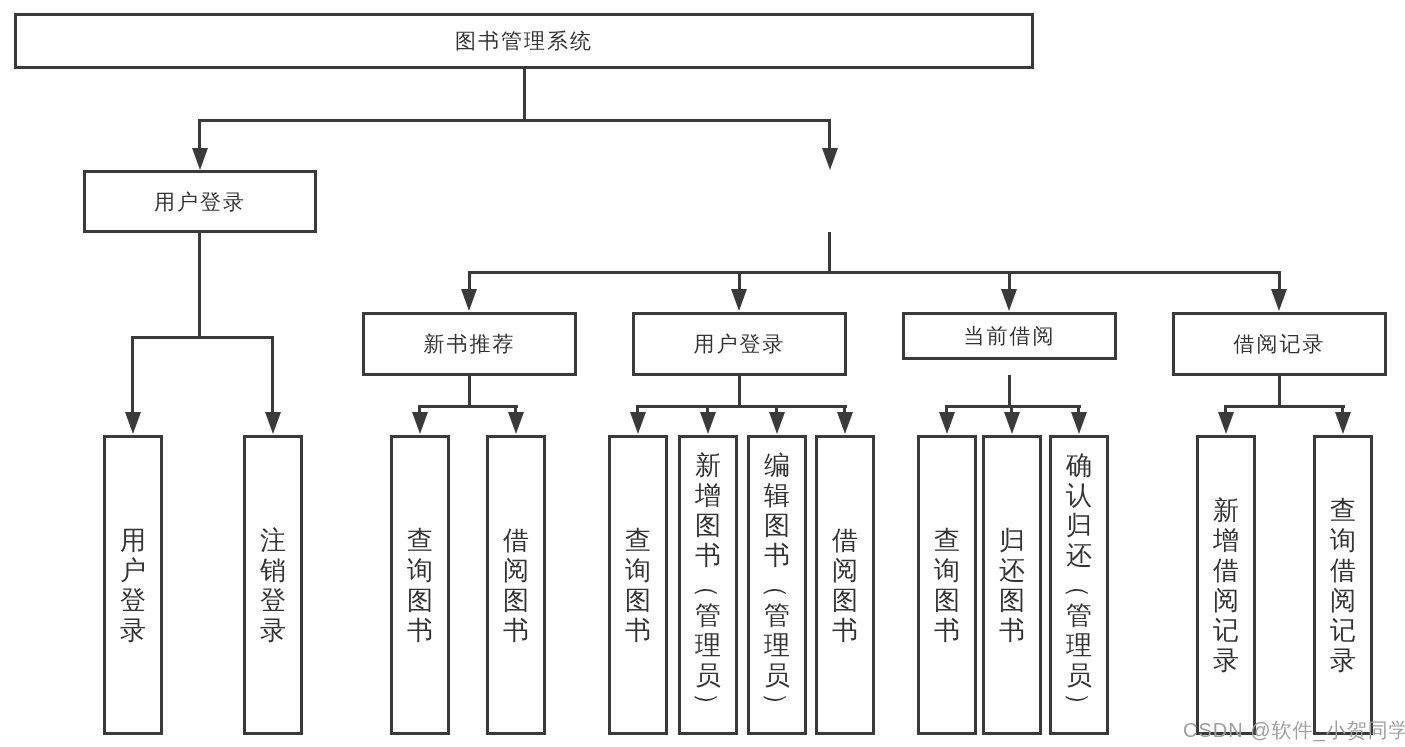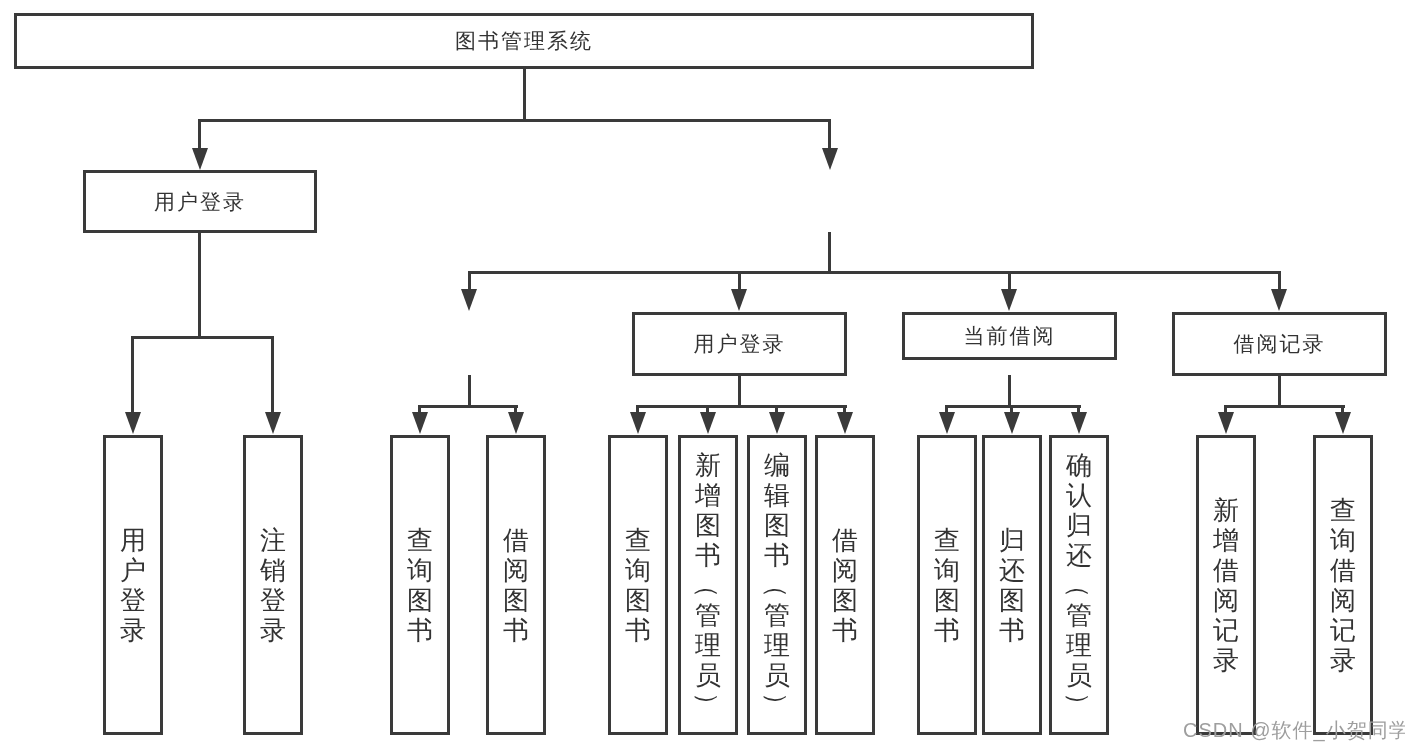--- a/index.html
+++ b/index.html
@@ -55,20 +55,23 @@
 <div class="stage">
 
   <div class="node" style="left:14px;top:13px;width:1020px;height:56px">
     <span class="hlabel">图书管理系统</span>
   </div>
 
   <div class="node" style="left:83px;top:170px;width:234px;height:63px">
     <span class="hlabel">用户登录</span>
   </div>
 
+  <div class="node" style="left:362px;top:312px;width:215px;height:64px">
+    <span class="hlabel">新书推荐</span>
+  </div>
   <div class="node" style="left:632px;top:312px;width:215px;height:64px">
     <span class="hlabel">用户登录</span>
   </div>
   <div class="node" style="left:902px;top:312px;width:215px;height:48px">
     <span class="hlabel">当前借阅</span>
   </div>
   <div class="node" style="left:1172px;top:312px;width:215px;height:64px">
     <span class="hlabel">借阅记录</span>
   </div>
 

